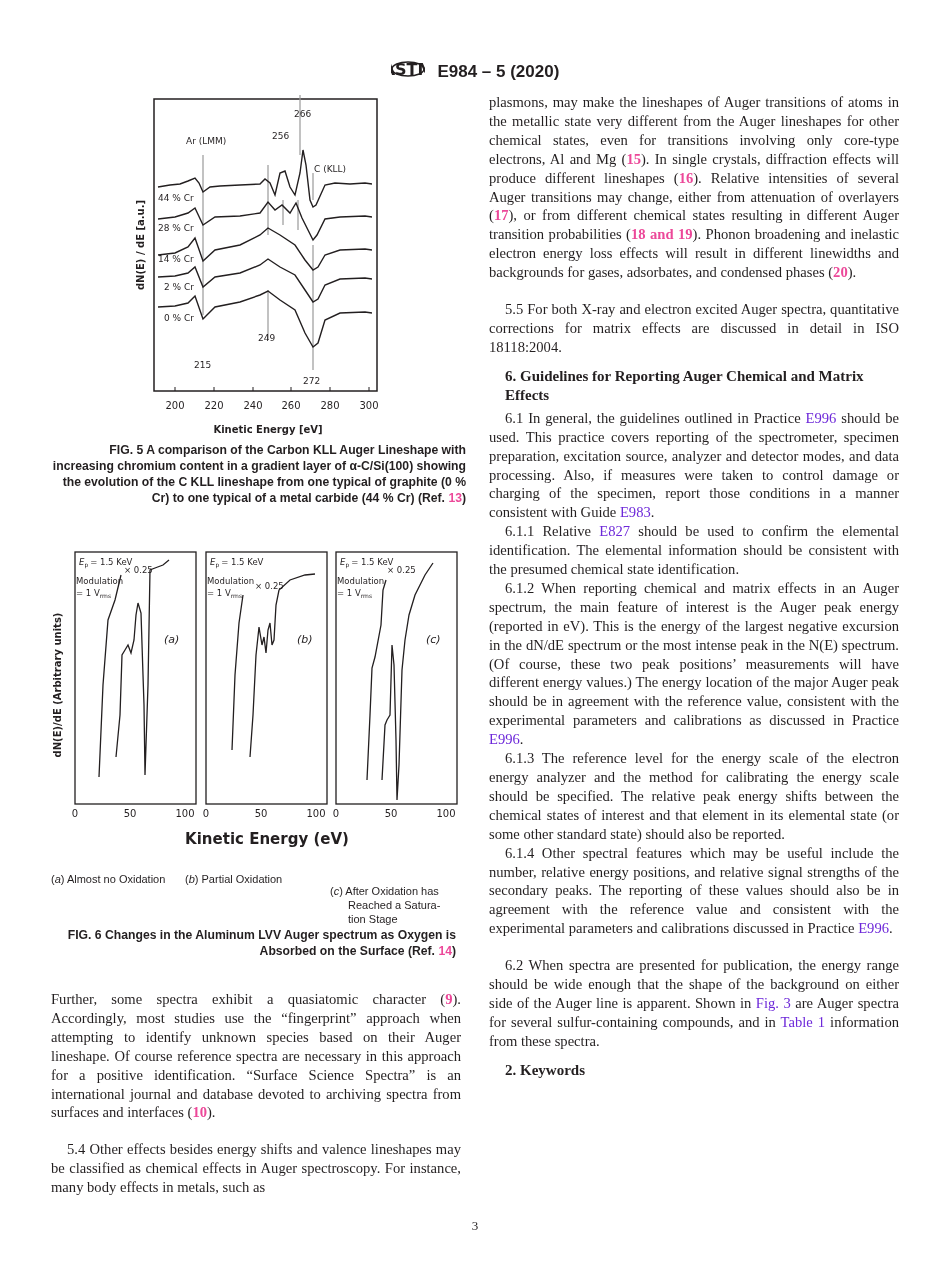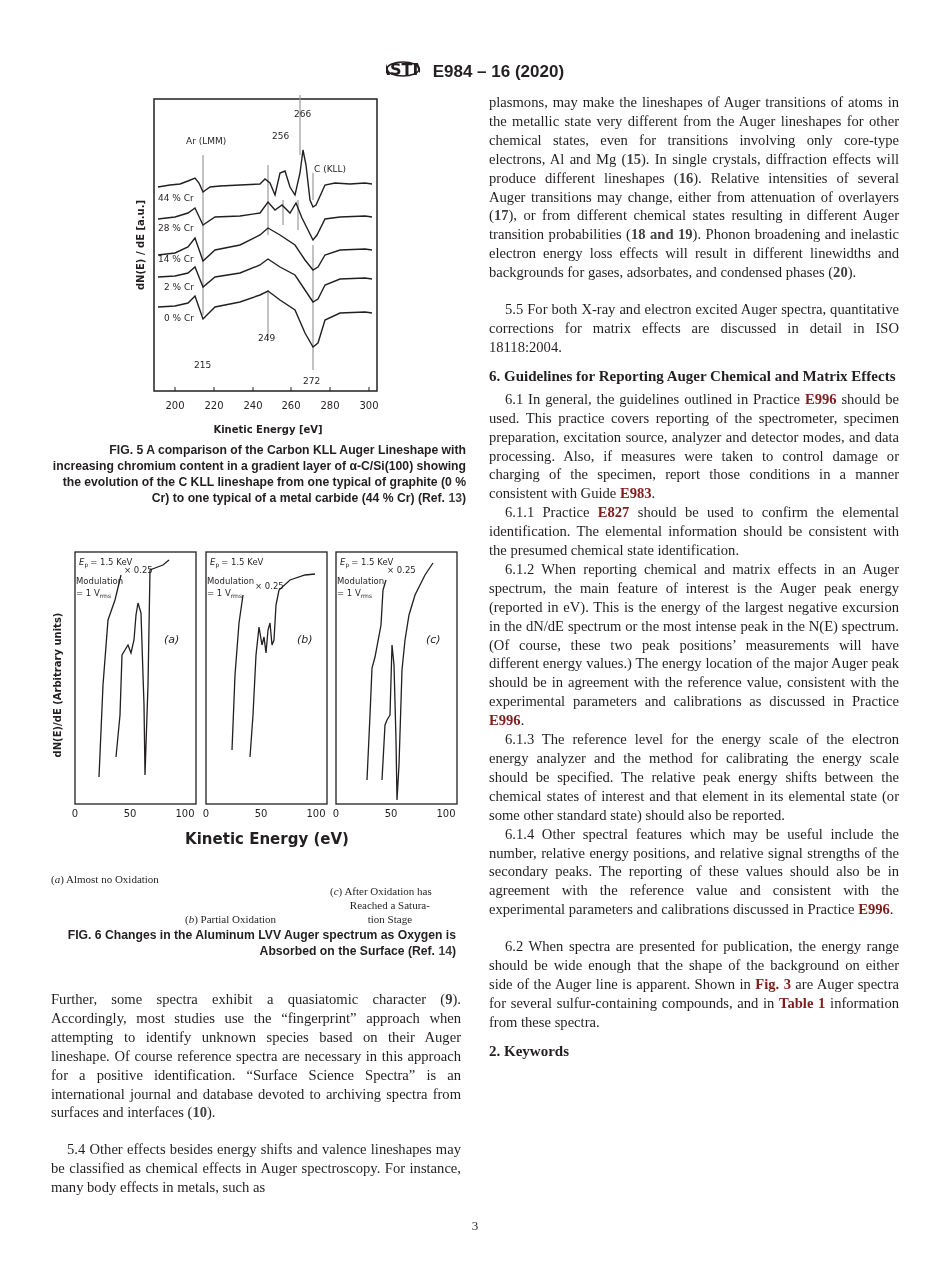--- a/index.html
+++ b/index.html
@@ -4,39 +4,39 @@
 <style>
   html, body { margin:0; padding:0; background:#fff; }
   body { width:950px; height:1272px; position:relative; overflow:hidden; color:#231f20; }
   .hdr { position:absolute; top:56px; left:0; width:950px; text-align:center; font-family:"Liberation Sans", sans-serif; font-weight:bold; font-size:17px; }
   .hdr .logo { display:inline-block; vertical-align:middle; margin-right:8px; }
   .hdr span.t { vertical-align:middle; }
   .col { position:absolute; font-family:"Liberation Serif", serif; font-size:14.6px; line-height:18.9px; text-align:justify; }
   .col p { margin:0; text-indent:16px; }
   .col p.ni { text-indent:0; }
   .col p.gap { margin-top:18px; }
-  .ref { color:#404040; font-weight:bold; }
-  .lnk { color:#7f1d1d;font-weight:bold; }
-  h2 { font-family:"Liberation Serif", serif; font-size:15px; font-weight:bold; margin:10px 0 4px 0; line-height:19px; text-align:left; }
+  .ref { color:#ec4899; font-weight:bold; }
+  .lnk { color:#6d28d9; }
+  h2 { font-family:"Liberation Serif", serif; font-size:15px; font-weight:bold; margin:10px 0 4px 16px; line-height:19px; text-align:left; }
   .cap { position:absolute; font-family:"Liberation Sans", sans-serif; font-weight:bold; font-size:12.2px; line-height:16px; text-align:right; }
-  .sub { position:absolute; font-family:Liberation Serif, serif; font-size:11px; line-height:14px;text-align:center; }
+  .sub { position:absolute; font-family:Liberation Sans, sans-serif; font-size:11px; line-height:14px; }
   .pgnum { position:absolute; top:1218px; left:0; width:950px; text-align:center; font-family:"Liberation Serif", serif; font-size:13px; }
   svg text { font-family:"DejaVu Sans", sans-serif; }
 </style>
 </head>
 <body>
 
 <div class="hdr">
   <span class="logo">
     <svg width="34" height="26" viewBox="0 0 34 26">
       <ellipse cx="17" cy="13" rx="16" ry="7" fill="none" stroke="#231f20" stroke-width="1.5"></ellipse>
       <text x="17" y="19" text-anchor="middle" font-size="16" font-weight="bold" fill="#231f20" font-family="DejaVu Serif, serif">ASTM</text>
     </svg>
   </span>
-  <span class="t">E984 – 16 (2020)</span>
+  <span class="t">E984 – 5 (2020)</span>
 </div>
 
 <div style="position:absolute;left:120px;top:95px;width:270px;height:345px;">
   <svg width="270" height="345" viewBox="0 0 270 345">
 
     <rect x="34" y="4" width="223" height="292" fill="none" stroke="#231f20" stroke-width="1.5"></rect>
 
     <g stroke="#231f20" stroke-width="1">
       <line x1="55" y1="296" x2="55" y2="292"></line>
         <line x1="94" y1="296" x2="94" y2="292"></line>
@@ -147,38 +147,38 @@
       <text x="271" y="272">100</text>
       <text x="291" y="272">0</text>
       <text x="346" y="272">50</text>
       <text x="401" y="272">100</text>
     </g>
     <text x="222" y="299" text-anchor="middle" font-size="15" font-weight="bold" fill="#231f20">Kinetic Energy (eV)</text>
   </svg>
 </div>
 
 <div class="sub" style="left:51px;top:872px;">(<i>a</i>)<span> Almost no Oxidation</span></div>
-<div class="sub" style="left:185px;top:872px;margin-top:40px;">(<i>b</i>)<span> Partial Oxidation</span></div>
+<div class="sub" style="left:185px;top:872px;">(<i>b</i>)<span> Partial Oxidation</span></div>
 <div class="sub" style="left:330px;top:872px;margin-top:12px;">(<i>c</i>)<span> After Oxidation has</span><br><span style="padding-left:18px">Reached a Satura-</span><br><span style="padding-left:18px">tion Stage</span></div>
 
 <div class="cap" style="left:38px;top:927px;width:418px;">
   <span>FIG. 6 Changes in the Aluminum LVV Auger spectrum as Oxygen is Absorbed on the Surface (Ref. </span><span class="ref">14</span><span>)</span>
 </div>
 
 <div class="col" style="left:51px;top:990px;width:410px;">
   <p class="ni"><span>Further, some spectra exhibit a quasiatomic character (</span><span class="ref">9</span><span>). Accordingly, most studies use the “fingerprint” approach when attempting to identify unknown species based on their Auger lineshape. Of course reference spectra are necessary in this approach for a positive identification. “Surface Science Spectra” is an international journal and database devoted to archiving spectra from surfaces and interfaces (</span><span class="ref">10</span><span>).</span></p>
   <p class="gap">5.4 Other effects besides energy shifts and valence lineshapes may be classified as chemical effects in Auger spectroscopy. For instance, many body effects in metals, such as</p>
 </div>
 
 <div class="col" style="left:489px;top:93px;width:410px;">
   <p class="ni"><span>plasmons, may make the lineshapes of Auger transitions of atoms in the metallic state very different from the Auger lineshapes for other chemical states, even for transitions involving only core-type electrons, Al and Mg (</span><span class="ref">15</span><span>). In single crystals, diffraction effects will produce different lineshapes (</span><span class="ref">16</span><span>). Relative intensities of several Auger transitions may change, either from attenuation of overlayers (</span><span class="ref">17</span><span>), or from different chemical states resulting in different Auger transition probabilities (</span><span class="ref">18 and 19</span><span>). Phonon broadening and inelastic electron energy loss effects will result in different linewidths and backgrounds for gases, adsorbates, and condensed phases (</span><span class="ref">20</span><span>).</span></p>
   <p class="gap">5.5 For both X-ray and electron excited Auger spectra, quantitative corrections for matrix effects are discussed in detail in ISO 18118:2004.</p>
   <h2>6. Guidelines for Reporting Auger Chemical and Matrix Effects</h2>
   <p><span>6.1 In general, the guidelines outlined in Practice </span><span class="lnk">E996</span><span> should be used. This practice covers reporting of the spectrometer, specimen preparation, excitation source, analyzer and detector modes, and data processing. Also, if measures were taken to control damage or charging of the specimen, report those conditions in a manner consistent with Guide </span><span class="lnk">E983</span><span>.</span></p>
-  <p><span>6.1.1 Practice </span><span class="lnk">E827</span><span> should be used to confirm the elemental identification. The elemental information should be consistent with the presumed chemical state identification.</span></p>
+  <p><span>6.1.1 Relative </span><span class="lnk">E827</span><span> should be used to confirm the elemental identification. The elemental information should be consistent with the presumed chemical state identification.</span></p>
   <p><span>6.1.2 When reporting chemical and matrix effects in an Auger spectrum, the main feature of interest is the Auger peak energy (reported in eV). This is the energy of the largest negative excursion in the dN/dE spectrum or the most intense peak in the N(E) spectrum. (Of course, these two peak positions’ measurements will have different energy values.) The energy location of the major Auger peak should be in agreement with the reference value, consistent with the experimental parameters and calibrations as discussed in Practice </span><span class="lnk">E996</span><span>.</span></p>
   <p>6.1.3 The reference level for the energy scale of the electron energy analyzer and the method for calibrating the energy scale should be specified. The relative peak energy shifts between the chemical states of interest and that element in its elemental state (or some other standard state) should also be reported.</p>
   <p><span>6.1.4 Other spectral features which may be useful include the number, relative energy positions, and relative signal strengths of the secondary peaks. The reporting of these values should also be in agreement with the reference value and consistent with the experimental parameters and calibrations discussed in Practice </span><span class="lnk">E996</span><span>.</span></p>
   <p class="gap"><span>6.2 When spectra are presented for publication, the energy range should be wide enough that the shape of the background on either side of the Auger line is apparent. Shown in </span><span class="lnk">Fig. 3</span><span> are Auger spectra for several sulfur-containing compounds, and in </span><span class="lnk">Table 1</span><span> information from these spectra.</span></p>
   <h2>2. Keywords</h2>
 </div>
 
 <div class="pgnum">3</div>
 
 </body></html>

